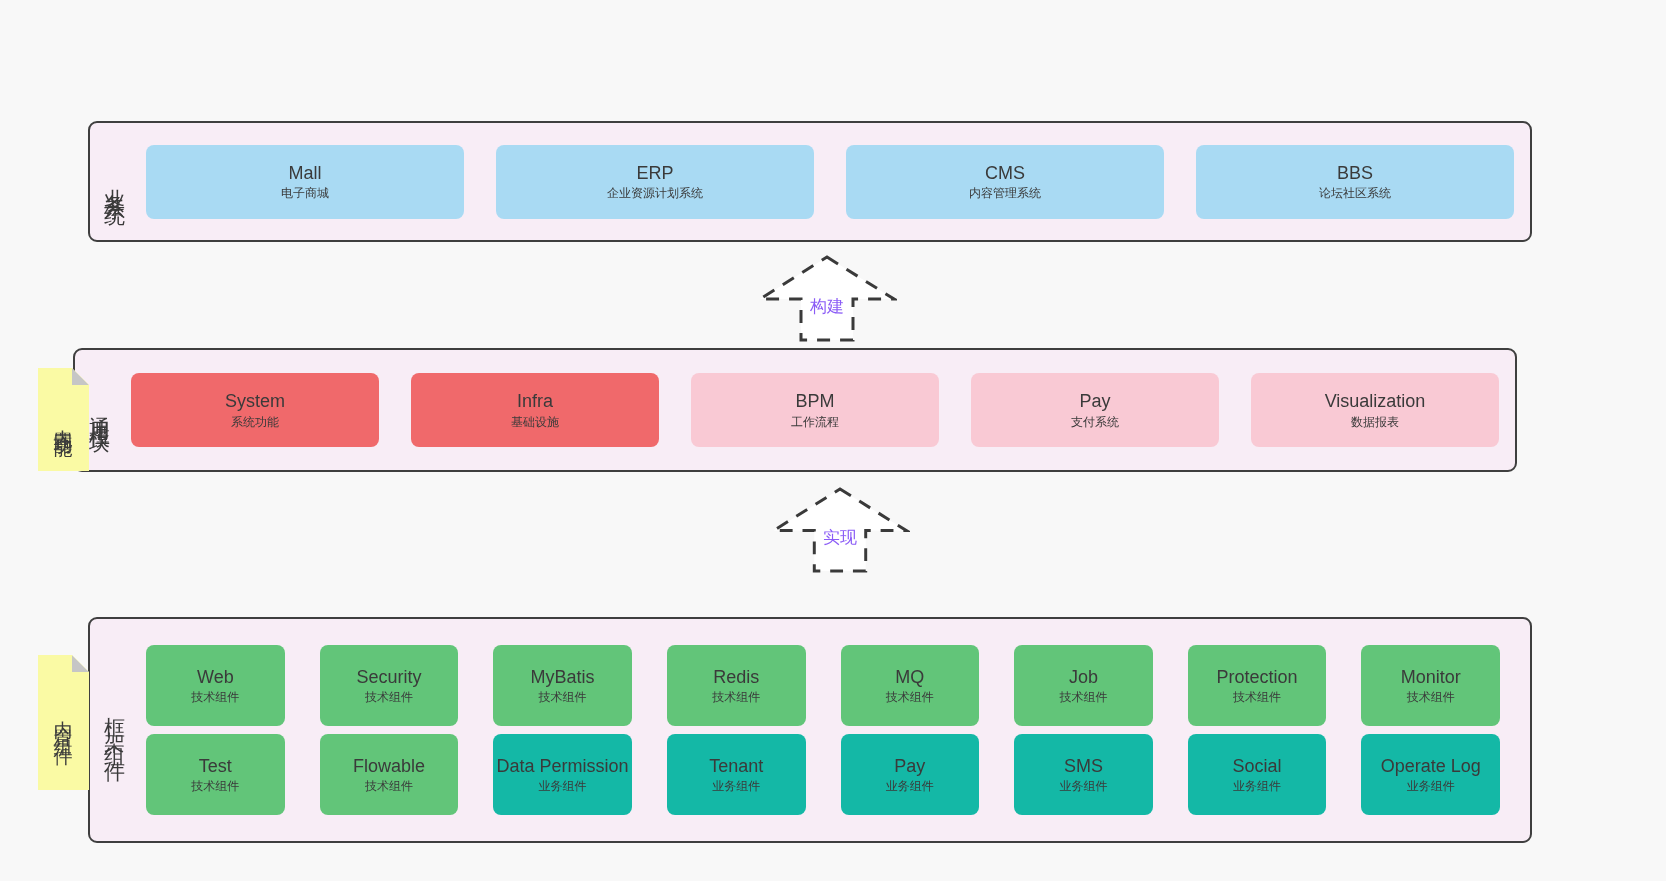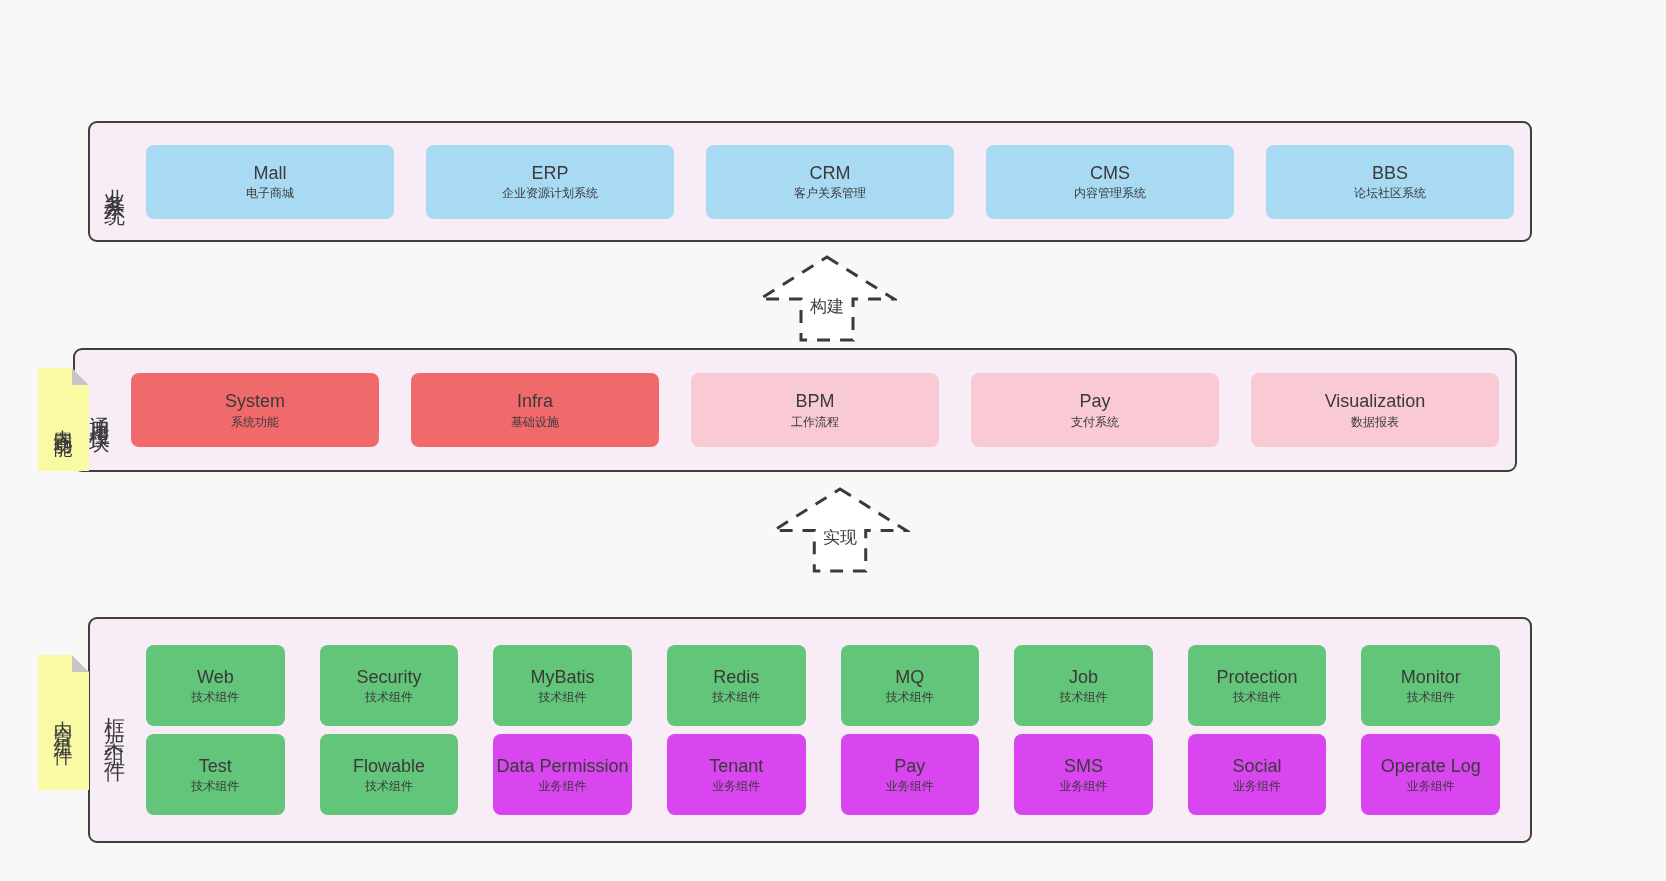--- a/index.html
+++ b/index.html
@@ -37,37 +37,37 @@
     color:#3a3a3a;
   }
   .panel-business .box, .panel-modules .box { height:74px; }
   .panel-framework .box { height:81px; }
   .box-title { font-size:18px; line-height:1.3; }
   .box-sub   { font-size:12px; line-height:1.35; }
   .v-blue        { background:#a9daf3; }
   .v-red         { background:#f0696b; }
   .v-pink        { background:#f9c9d4; }
   .v-green       { background:#62c579; }
-  .v-light-green { background:#d946ef; }
+  .v-light-green { background:#14b8a6; }
   .sticky {
     position:absolute; width:51px; background:#fafaa4; z-index:3;
     clip-path:polygon(0 0, calc(100% - 17px) 0, 100% 17px, 100% 100%, 0 100%);
     display:flex; align-items:center; justify-content:center;
   }
   .sticky .vtext { font-size:19px; letter-spacing:3px; }
   .sticky-components .vtext { letter-spacing:9px; }
   .fold {
     position:absolute; top:0; right:0; width:17px; height:17px;
     background:#c6c6c6; clip-path:polygon(0 0, 100% 100%, 0 100%);
   }
   .arrow { position:absolute; z-index:2; }
   .arrow svg { display:block; width:100%; height:100%; }
   .arrow-label {
     position:absolute; left:50%; top:58%; transform:translate(-50%,-50%);
-    font-size:17px; color:#404040; background:#ffffff; padding:0 2px;
+    font-size:17px; color:#8b5cf6; background:#ffffff; padding:0 2px;
     white-space:nowrap;
   }
   
   .panel-business   { left:88px;  top:121px; width:1444px; height:121px; }
   .arrow-build      { left:757px; top:254px; width:140px;  height:89px; }
   .panel-modules    { left:73px;  top:348px; width:1444px; height:124px; }
   .sticky-features  { left:38px;  top:368px; height:103px; }
   .arrow-implement  { left:770px; top:486px; width:140px;  height:88px; }
   .panel-framework  { left:88px;  top:617px; width:1444px; height:226px; }
   .sticky-components{ left:38px;  top:655px; height:135px; }
@@ -84,24 +84,20 @@
     <div class="boxes">
         <div class="box v-blue">
           <div class="box-title">Mall</div>
           <div class="box-sub">电子商城</div>
         </div>
         <div class="box v-blue">
           <div class="box-title">ERP</div>
           <div class="box-sub">企业资源计划系统</div>
         </div>
         <div class="box v-blue">
-          <div class="box-title">CRM</div>
-          <div class="box-sub">客户关系管理</div>
-        </div>
-        <div class="box v-blue">
           <div class="box-title">CMS</div>
           <div class="box-sub">内容管理系统</div>
         </div>
         <div class="box v-blue">
           <div class="box-title">BBS</div>
           <div class="box-sub">论坛社区系统</div>
         </div>
       </div>
   </section>
 

